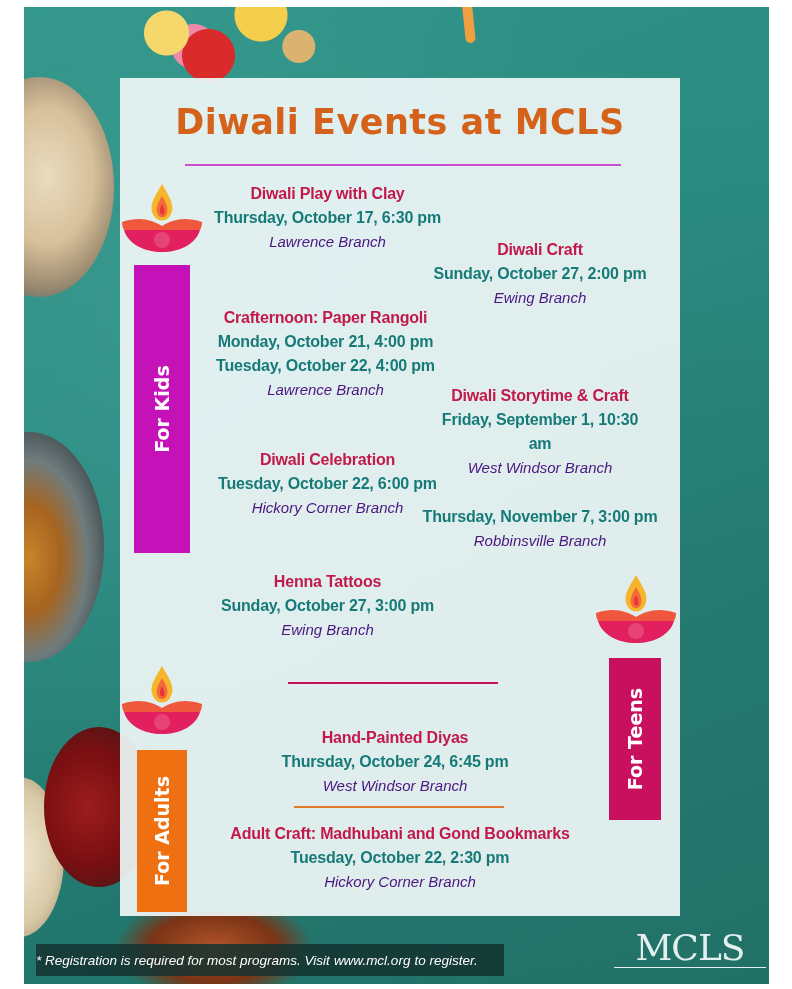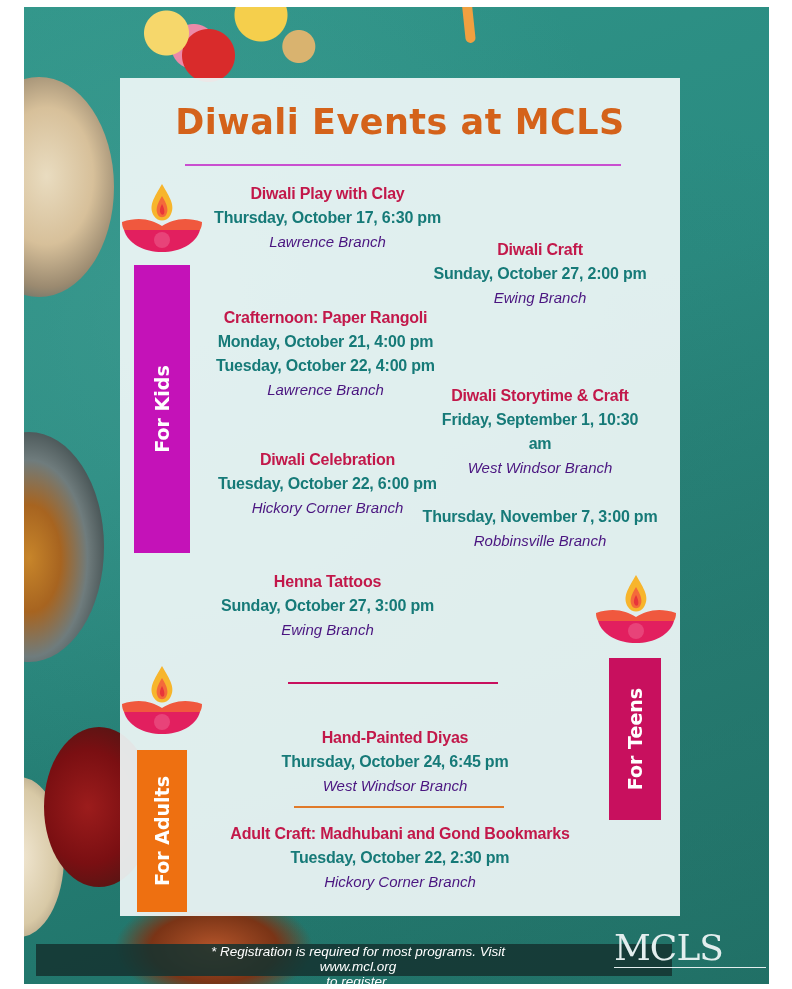--- a/index.html
+++ b/index.html
@@ -59,28 +59,28 @@
   .divider { position: absolute; height: 2px; }
 
   .diya { position: absolute; width: 84px; height: 72px; }
   .label-bar { position: absolute; display: flex; align-items: center; justify-content: center; }
   .label-bar span {
     transform: rotate(-90deg); white-space: nowrap;
     color: #ffffff; font-family: "DejaVu Sans", sans-serif; font-weight: bold; font-size: 19px;
   }
 
   .footer-bar {
-    position: absolute; left: 12px; top: 937px; width: 636px; height: 32px;
+    position: absolute; left: 12px; top: 937px; width: 468px; height: 32px;
     background: rgba(20, 50, 48, 0.85);
     color: #ffffff; font-style: italic; font-size: 13.5px;
-    display: flex; align-items: center; padding-left: 8px; flex-direction: column;
+    display: flex; align-items: center; padding-left: 0;
   }
   .footer-bar a { color: #ffffff; margin: 0 4px; }
 
-  .logo { position: absolute; left: 590px; top: 922px; width: 152px; height: 56px; color: #e3eeee; }
+  .logo { position: absolute; left: 590px; top: 922px; width: 152px; height: 56px; text-align: center; color: #e3eeee; }
   .logo-mark { font-family: "DejaVu Serif", serif; font-size: 36px; line-height: 38px; letter-spacing: -1px; }
   .logo-sub { font-family: Liberation Serif, serif; font-size: 13px; border-top: 1px solid #e3eeee; display: inline-block; padding-top: 20px; }
 </style>
 </head>
 <body>
 
 <div class="poster">
   <div class="flowers"></div>
   <div class="petal"></div>
   <div class="plate plate-1"></div>

